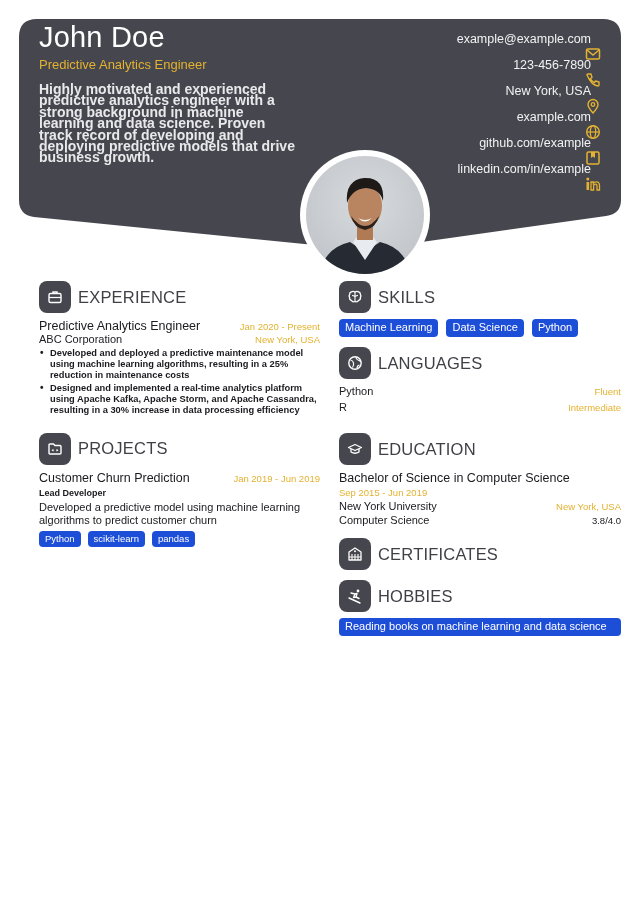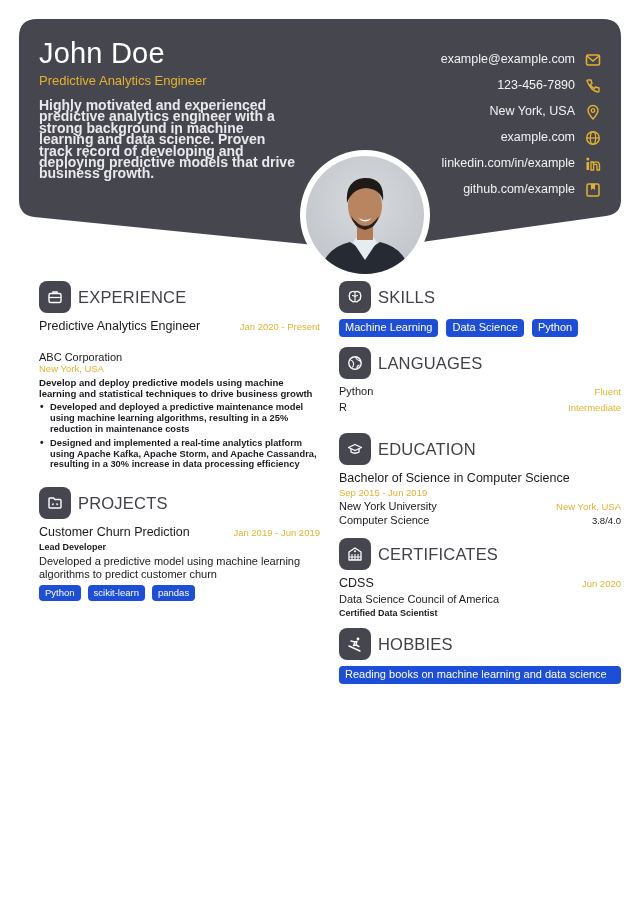--- a/index.html
+++ b/index.html
@@ -1,26 +1,26 @@
 <!DOCTYPE html>
 <html><head>
   <meta charset="utf-8">
   <style>
     * { box-sizing: border-box; margin: 0; padding: 0; }
     html, body { width: 640px; height: 905px; background: #ffffff; overflow: hidden; }
     body { font-family: "Liberation Sans", "DejaVu Sans", sans-serif; color: #1f1f24; position: relative; }
 
     .header-bg { position: absolute; left: 0; top: 0; width: 640px; height: 280px; }
-    .header { position: absolute; left: 19px; top: 19px; width: 602px; height: 200px; }
+    .header { position: absolute; left: 19px; top: 3px; width: 602px; height: 200px; }
     .name { position: absolute; left: 20px; top: 18px; font-size: 29px; color: #ffffff; font-weight: 400; letter-spacing: 0.2px; }
     .title { position: absolute; left: 20px; top: 54px; font-size: 13px; color: #e3b230; }
     .summary { position: absolute; left: 20px; top: 81px; width: 260px; font-size: 14px; line-height: 11.4px; color: #e9e9ec; font-weight: bold; }
 
     .contacts { position: absolute; right: 20px; top: 33px; }
-    .contact { display: flex; align-items: flex-start; justify-content: flex-end; height: 26px; }
+    .contact { display: flex; align-items: flex-end; justify-content: flex-end; height: 26px; flex-direction: column; }
     .contact-text { font-size: 12.5px; color: #f2f2f4; margin-right: 10px; }
     .contact-icon { width: 16px; height: 16px; display: inline-flex; align-items: center; justify-content: center; }
     .contact-icon svg { width: 16px; height: 16px; }
 
     .photo-wrap { position: absolute; left: 300px; top: 150px; width: 130px; height: 130px; border-radius: 50%; background: #ffffff; padding: 6px; }
     .photo { width: 118px; height: 118px; border-radius: 50%; overflow: hidden; background: radial-gradient(circle at 50% 40%, #d7dadd 0%, #c4c8cc 70%, #b8bcc0 100%); position: relative; }
     .photo svg { position: absolute; left: 0; top: 0; }
 
     .col { position: absolute; top: 281px; }
     .col-left { left: 39px; width: 281px; }
@@ -91,35 +91,35 @@
       <span class="contact-text">example.com</span>
       <span class="contact-icon">
         <svg viewBox="0 0 16 16">
             <circle cx="8" cy="8" r="6.3" fill="none" stroke="#e3b230" stroke-width="1.4"></circle>
             <ellipse cx="8" cy="8" rx="2.7" ry="6.3" fill="none" stroke="#e3b230" stroke-width="1.2"></ellipse>
             <path d="M1.7 8 H14.3" stroke="#e3b230" stroke-width="1.2"></path>
           </svg>
       </span>
     </div>
     <div class="contact">
+      <span class="contact-text">github.com/example</span>
+      <span class="contact-icon">
+        <svg viewBox="0 0 16 16">
+            <rect x="2" y="2" width="12" height="12" rx="1.5" fill="none" stroke="#e3b230" stroke-width="1.5"></rect>
+            <path d="M6 2 V8 L8 6.5 L10 8 V2" fill="#e3b230"></path>
+          </svg>
+      </span>
+    </div>
+    <div class="contact">
       <span class="contact-text">linkedin.com/in/example</span>
       <span class="contact-icon">
         <svg viewBox="0 0 16 16">
             <rect x="1.5" y="6" width="2.6" height="8" fill="#e3b230"></rect>
             <circle cx="2.8" cy="3" r="1.5" fill="#e3b230"></circle>
             <path d="M6 14 V6 H8.4 V7.2 Q9.5 5.7 11.5 5.8 Q14.5 6 14.5 9.5 V14 H12 V10 Q12 8.2 10.6 8.2 Q8.6 8.2 8.6 10 V14 Z" fill="none" stroke="#e3b230" stroke-width="1.3"></path>
-          </svg>
-      </span>
-    </div>
-    <div class="contact">
-      <span class="contact-text">github.com/example</span>
-      <span class="contact-icon">
-        <svg viewBox="0 0 16 16">
-            <rect x="2" y="2" width="12" height="12" rx="1.5" fill="none" stroke="#e3b230" stroke-width="1.5"></rect>
-            <path d="M6 2 V8 L8 6.5 L10 8 V2" fill="#e3b230"></path>
           </svg>
       </span>
     </div>
   </div>
 </div>
 
 <div class="photo-wrap">
   <div class="photo">
     <svg viewBox="0 0 118 118" width="118" height="118">
       <path d="M14 118 Q18 92 44 86 L59 96 L74 86 Q100 92 104 118 Z" fill="#262a33"></path>
@@ -143,25 +143,24 @@
             <path d="M2 8.5 H14" stroke="#fff" stroke-width="1.2"></path>
           </svg>
       </div>
       <span class="section-title">EXPERIENCE</span>
     </div>
     <div>
       <div class="row">
         <span class="entry-title">Predictive Analytics Engineer</span>
         <span class="accent">Jan 2020 - Present</span>
       </div>
-      <div class="row" style="margin-top:18px;flex-direction:column;">
+      <div class="row" style="margin-top:0;">
         <span class="entry-sub">ABC Corporation</span>
         <span class="accent">New York, USA</span>
       </div>
-      <div class="desc">Develop and deploy predictive models using machine learning and statistical techniques to drive business growth</div>
       <ul class="bullets">
         <li>Developed and deployed a predictive maintenance model using machine learning algorithms, resulting in a 25% reduction in maintenance costs</li>
         <li>Designed and implemented a real-time analytics platform using Apache Kafka, Apache Storm, and Apache Cassandra, resulting in a 30% increase in data processing efficiency</li>
       </ul>
     </div>
   </section>
 
   <section style="margin-top:17px;">
     <div class="section-head">
       <div class="section-icon">
@@ -256,28 +255,20 @@
     <div class="section-head">
       <div class="section-icon">
         <svg viewBox="0 0 16 16">
             <path d="M2 14 V6 L8 2 L14 6 V14 Z" fill="none" stroke="#fff" stroke-width="1.3" stroke-linejoin="round"></path>
             <path d="M5 14 V8 M8 14 V8 M11 14 V8 M2 11 H14" stroke="#fff" stroke-width="1.1"></path>
             <circle cx="8" cy="5.3" r="1" fill="#fff"></circle>
           </svg>
       </div>
       <span class="section-title">CERTIFICATES</span>
     </div>
-    <div>
-      <div class="row">
-        <span class="entry-title">CDSS</span>
-        <span class="accent">Jun 2020</span>
-      </div>
-      <div class="entry-sub" style="margin-top:3px;">Data Science Council of America</div>
-      <div class="small" style="margin-top:3px; font-weight:bold;">Certified Data Scientist</div>
-    </div>
   </section>
 
   <section style="margin-top:10px;">
     <div class="section-head">
       <div class="section-icon">
         <svg viewBox="0 0 16 16">
             <circle cx="11" cy="3" r="1.4" fill="#fff"></circle>
             <path d="M4 5 L8 6 L10 5.5 L9 9 L12 10.5 M8 6 L6.5 9.5 L9 9" fill="none" stroke="#fff" stroke-width="1.4" stroke-linecap="round" stroke-linejoin="round"></path>
             <path d="M2 10 L13 15" stroke="#fff" stroke-width="1.4" stroke-linecap="round"></path>
           </svg>

